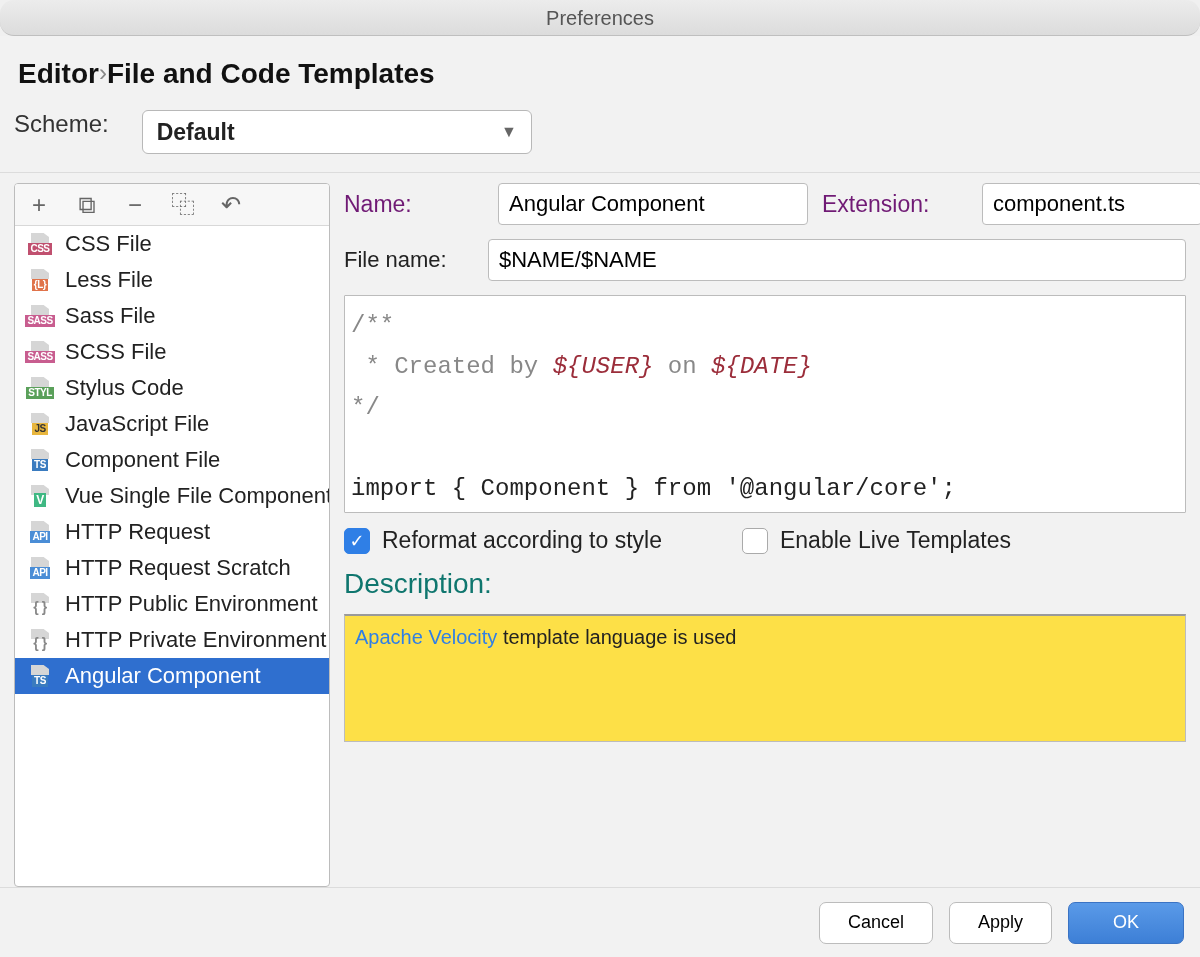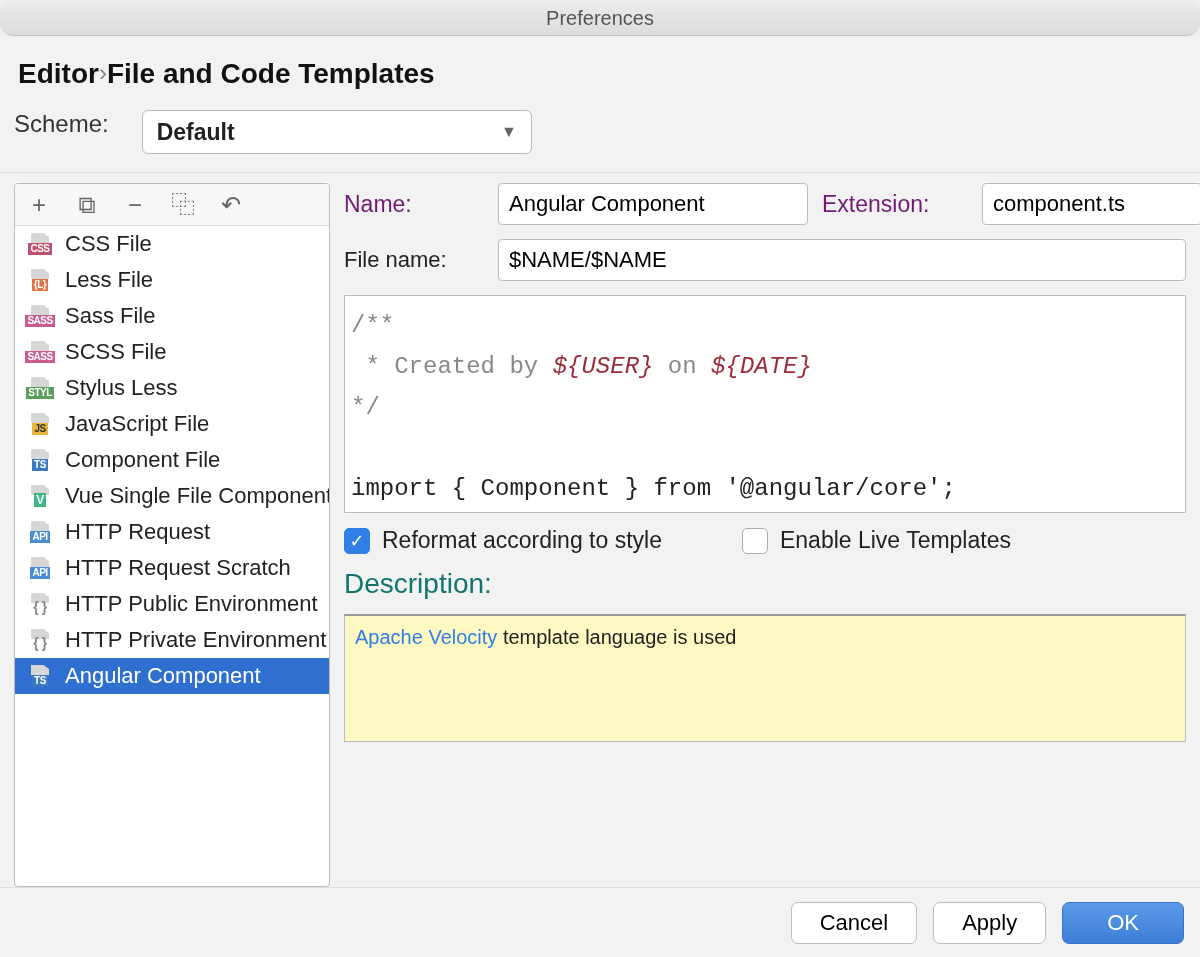--- a/index.html
+++ b/index.html
@@ -94,46 +94,46 @@
   .b-styl{background:#5aa05a;} .b-js{background:#e8b63e;color:#333;} .b-ts{background:#3a7bbf;}
   .b-vue{background:#3fb883;font-size:12px;} .b-api{background:#4a8dd6;}
   .b-http{background:none;color:#888;font-size:14px;}
   .right { flex:1; display:flex; flex-direction:column; gap:14px; min-width:0;}
   .fields { display:grid; grid-template-columns: 140px 1fr 146px 220px; gap:12px 14px; align-items:center; }
   .fields .lbl { font-size:23px; color:#701a75; }
   input.text {
     height:42px; border:1px solid #bcbcbc; border-radius:4px; background:#fff;
     padding:0 10px; font-size:22px; font-family:inherit;
   }
-  .row2 { display:grid; grid-template-columns:140px 1fr; gap:14px; align-items:center; }
+  .row2 { display:grid; grid-template-columns:140px 1fr; gap:4px; align-items:center; }
   .codebox {
     border:1px solid #bcbcbc; background:#fff; border-radius:1px;
     padding:10px 6px; font-family: Liberation Mono, monospace; font-size:24px;
     height:218px; line-height:1.7; white-space:pre; overflow:hidden;
   }
   .codebox .c-grey{color:#888;} .codebox .c-var{color:#9b2d3a;font-style:italic;}
   .checks { display:flex; gap:80px; align-items:center; font-size:23px; }
   .chk { display:flex; align-items:center; gap:12px; }
   .chkbox {
     width:26px;height:26px;border:1px solid #aaa;border-radius:5px;background:#fff;
     display:flex;align-items:center;justify-content:center;color:#fff;font-size:18px;
   }
   .chkbox.checked{background:#2f7fe6;border-color:#2f7fe6;}
   .desc-label{font-size:28px;color:#0f766e;}
   .descbox {
-    border:1px solid #bcbcbc; border-top:2px solid #9a9a9a; background:#fef9c3;
+    border:1px solid #bcbcbc; border-top:2px solid #9a9a9a; background:#fde047;
     padding:10px; font-size:20px; height:128px;
   }
   .descbox a { color:#2f7fe6; text-decoration:none; }
   .footer {
     height:70px; border-top:1px solid #dcdcdc; background:#f2f2f2;
     display:flex; justify-content:flex-end; align-items:center; gap:16px; padding:0 16px;
   }
   .btn {
-    height:42px; padding:0 28px; border-radius:7px; font-size:22px;
+    height:42px; padding:0 28px; border-radius:7px; font-size:18px;
     background:#fff; border:1px solid #bcbcbc; cursor:pointer;
   }
   .btn.primary {
     background:linear-gradient(#5a9ae8,#3d7fd6); color:#fff; border:1px solid #3a73c4;
     padding:0 44px;
   }
 </style>
 </head>
 <body>
 
@@ -188,21 +188,21 @@
           <div class="frow">
             <div class="ficon">
               <span class="badge b-sass">SASS</span>
             </div>
             <span>SCSS File</span>
           </div>
           <div class="frow">
             <div class="ficon">
               <span class="badge b-styl">STYL</span>
             </div>
-            <span>Stylus Less</span>
+            <span>Stylus Code</span>
           </div>
           <div class="frow">
             <div class="ficon">
               <span class="badge b-js">JS</span>
             </div>
             <span>JavaScript File</span>
           </div>
           <div class="frow">
             <div class="ficon">
               <span class="badge b-ts">TS</span>

